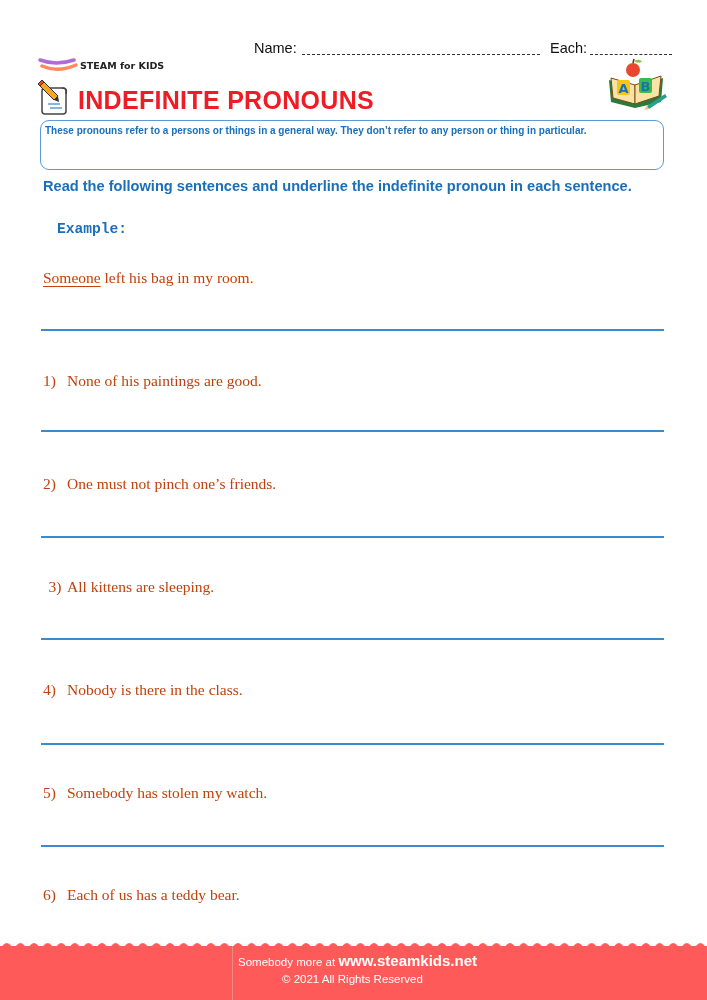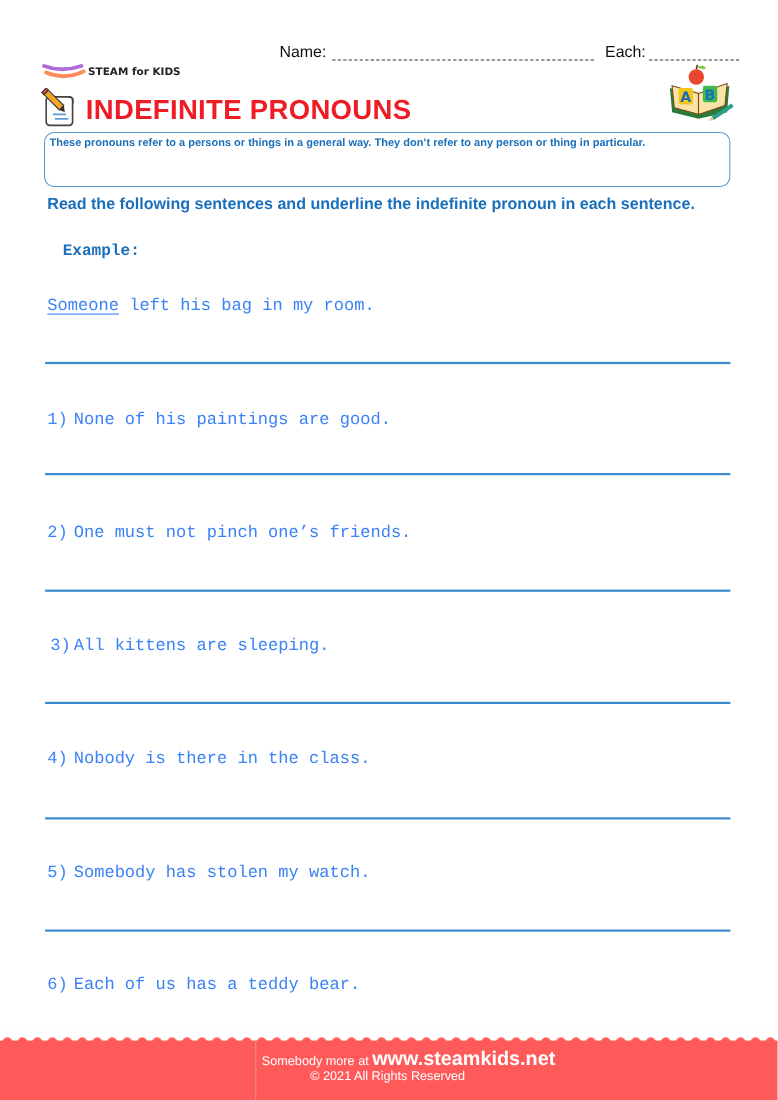--- a/index.html
+++ b/index.html
@@ -21,32 +21,32 @@
     
     .title { left: 78px; top: 86px; font-family: "Liberation Sans", sans-serif; font-weight: bold; font-size: 25px; color: #ee1c25; letter-spacing: 0.3px; white-space: nowrap; }
 
     
     .def-box { left: 40px; top: 120px; width: 624px; height: 50px; border: 1.2px solid #5b9bd5; border-radius: 9px; }
     .def-text { left: 45px; top: 120px; width: 620px; font-family: "Liberation Sans", sans-serif; font-weight: bold; font-size: 10px; line-height: 21px; color: #1a6fba; }
 
     .instr { left: 43px; top: 175px; width: 620px; font-family: "Liberation Sans", sans-serif; font-weight: bold; font-size: 14.6px; line-height: 22px; color: #1a6fba; }
     .example-label { left: 43px; top: 221px; font-family: Liberation Mono, monospace; font-weight: bold; font-size: 14.6px; color: #1a6fba; margin-left: 14px; }
 
-    .sentence { left: 43px; font-family: Liberation Mono, monospace; font-size: 15.5px; color: #3b82f6; white-space: nowrap; }
+    .sentence { left: 43px; font-family: Liberation Serif, serif; font-size: 15.5px; color: #c2410c; white-space: nowrap; }
     .sentence .u { text-decoration: underline; text-underline-offset: 3px; }
     .num { display: inline-block; width: 24px; }
 
     .line { left: 41px; width: 623px; height: 2px; background: #3a8ad0; }
 
     
     .footer { left: 0; top: 946px; width: 707px; height: 54px; background: #ff5a5a; }
     .scallops { left: 0; top: 938px; width: 707px; height: 12px; }
     .footer-divider { left: 232px; top: 946px; width: 1px; height: 54px; background: #f08a8a; }
     .footer-line1 { left: 238px; top: 952px; font-family: "Liberation Sans", sans-serif; font-size: 11.5px; color: #ffffff; white-space: nowrap; }
-    .footer-line1 b { font-size: 18px; font-weight: bold; }
+    .footer-line1 b { font-size: 15px; font-weight: bold; }
     .footer-line2 { left: 282px; top: 973px; font-family: "Liberation Sans", sans-serif; font-size: 11.5px; color: #ffffff; white-space: nowrap; }
   </style>
 </head>
 <body>
 
 <div class="abs logo">
   <svg class="logo-smile" width="42" height="16" viewBox="0 0 42 16">
     <path d="M2 4 Q18 10 36 4" stroke="#b06bd8" stroke-width="3.5" fill="none" stroke-linecap="round"></path>
     <path d="M4 10 Q20 17 38 9" stroke="#ff8a5c" stroke-width="3.5" fill="none" stroke-linecap="round"></path>
   </svg>

